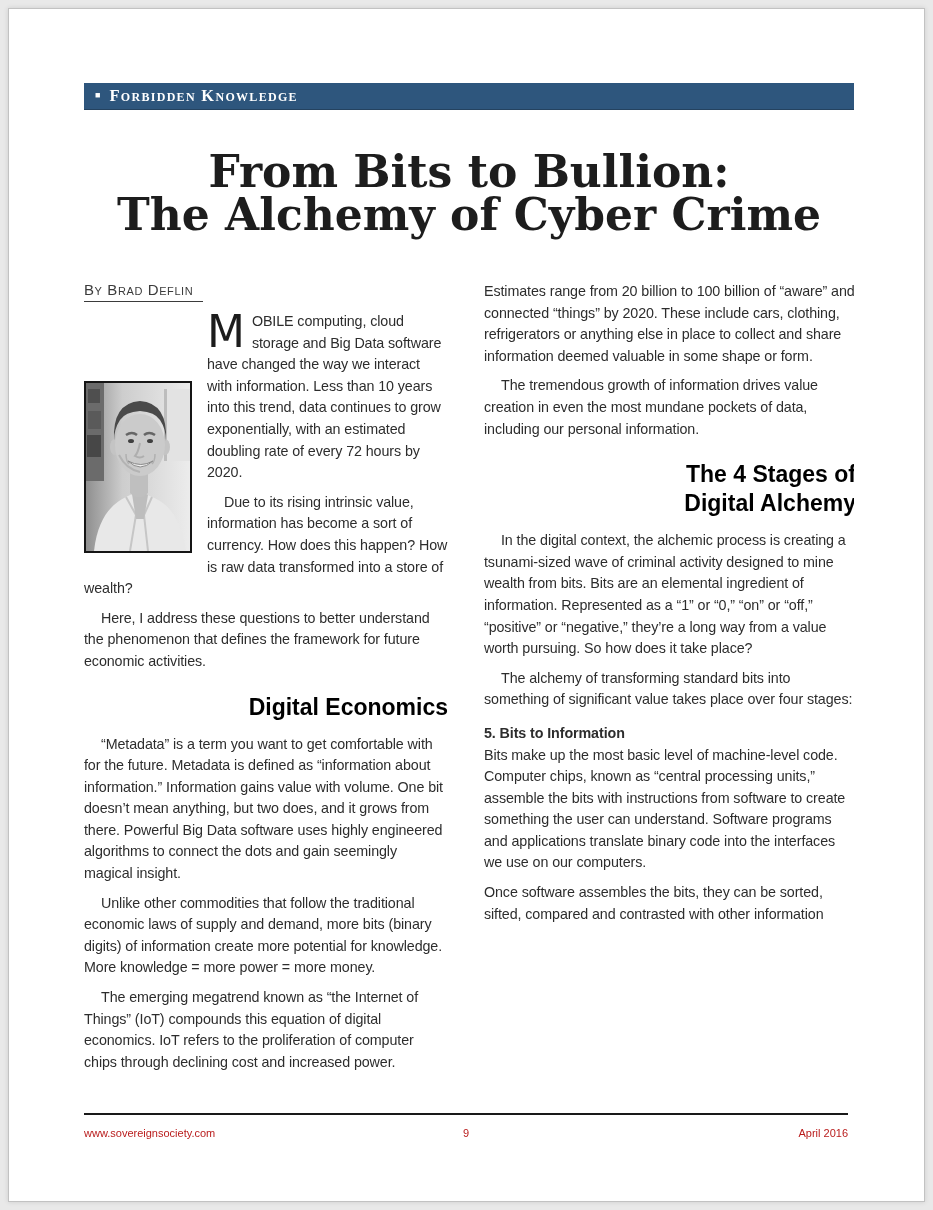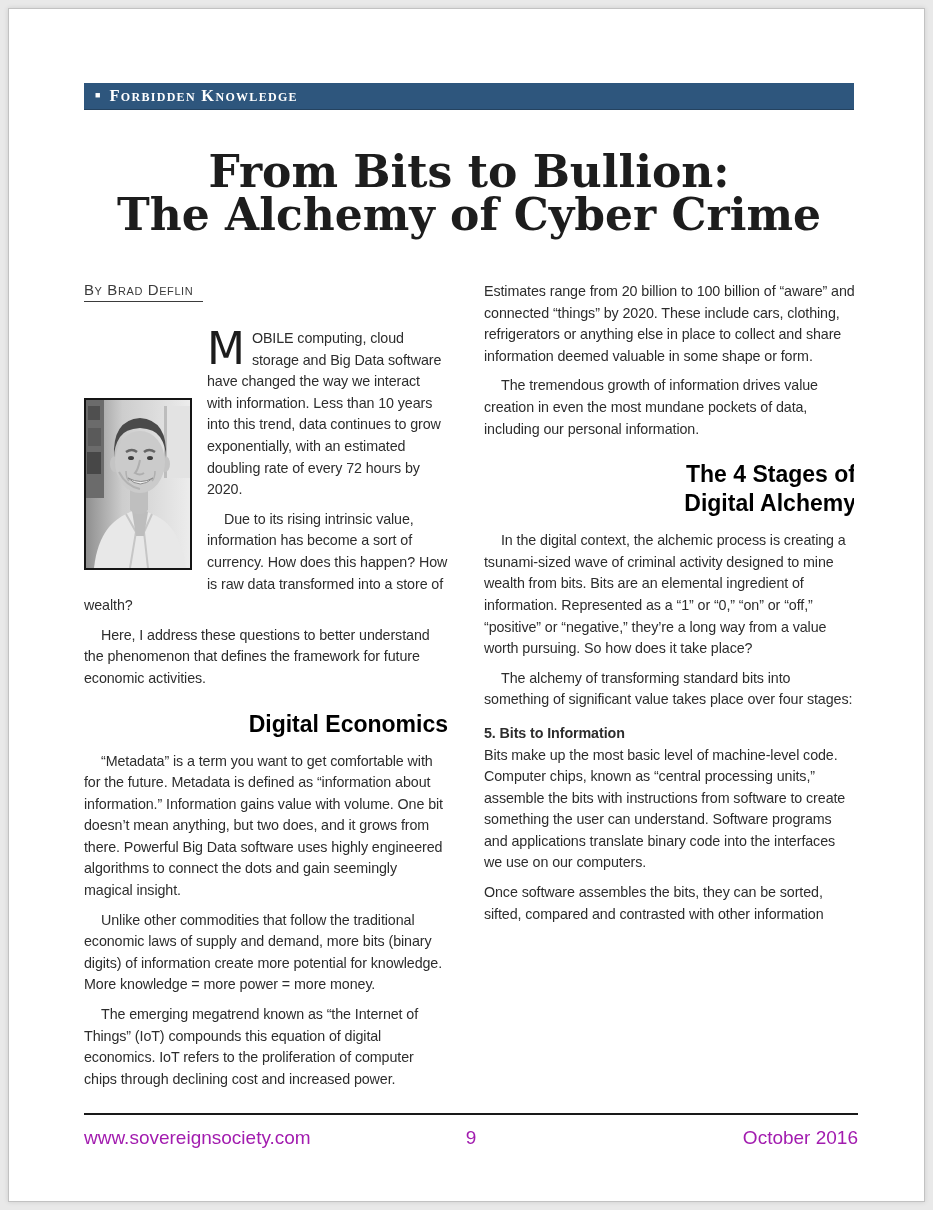--- a/index.html
+++ b/index.html
@@ -61,21 +61,21 @@
   .col-left  { width: 364px; margin-right: 36px; flex: none; }
   .col-right { width: 372px; flex: none; }
   .byline {
     display: inline-block;
     font-variant: small-caps;
     font-size: 15px;
     letter-spacing: 0.6px;
     color: #3b3b3b;
     border-bottom: 1px solid #3b3b3b;
     padding: 0 10px 3px 0;
-    margin-bottom: 26px;
+    margin-bottom: 9px;
   }
   p, .stage-title {
     font-size: 14.3px;
     line-height: 21.6px;
     letter-spacing: -0.1px;
     color: #2d2d2d;
     margin: 0 0 8px 0;
     text-indent: 17px;
   }
   p.no-indent { text-indent: 0; }
@@ -107,27 +107,27 @@
   .section-heading span { display: block; }
   .stage-title {
     font-weight: 700;
     text-indent: 0;
     margin: 12px 0 0 0;
   }
   .stage-body { text-indent: 0; margin-top: 0; }
   
   .footer {
     position: absolute;
-    left: 75px; right: 66px;
+    left: 75px; right: 76px;
     top: 1104px;
     border-top: 2px solid #191919;
     padding-top: 12px;
     display: flex;
-    font-size: 19px;
-    color: #a21caf;
+    font-size: 11px;
+    color: #b91c1c;
   }
   .footer .f-left   { flex: 1; text-align: left; }
   .footer .f-center { flex: 1; text-align: center; }
   .footer .f-right  { flex: 1; text-align: right; }
 </style>
 </head>
 <body>
 
 <div class="page">
 
@@ -216,16 +216,16 @@
       <div>
         <p class="stage-body">Once software assembles the bits, they can be sorted, sifted, compared and contrasted with other information</p>
       </div>
     </div>
 
   </div>
 
   <div class="footer">
     <span class="f-left">www.sovereignsociety.com</span>
     <span class="f-center">9</span>
-    <span class="f-right">October 2016</span>
+    <span class="f-right">April 2016</span>
   </div>
 
 </div>
 
 </body></html>

